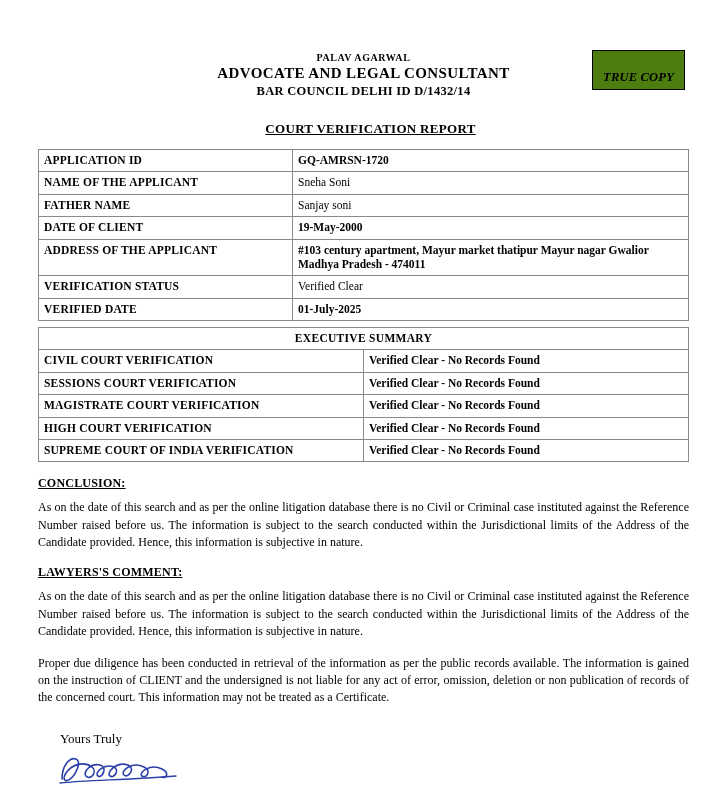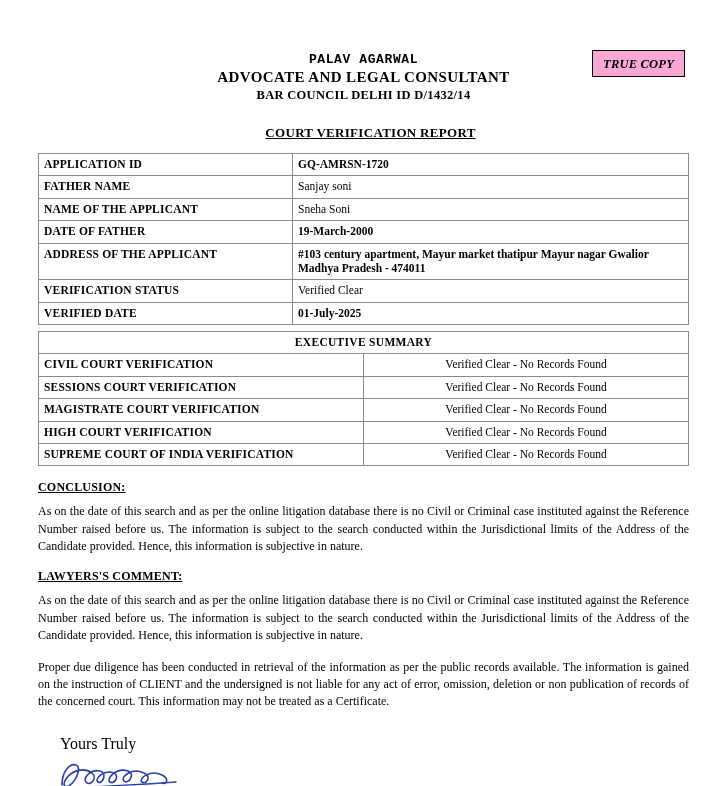--- a/index.html
+++ b/index.html
@@ -19,36 +19,35 @@
     width: 727px;
     height: 786px;
     padding: 0;
     box-sizing: border-box;
   }
   .true-copy {
     position: absolute;
     top: 50px;
     right: 42px;
     border: 1.5px solid #000;
-    padding: 6px 10px 4px 10px;
+    padding: 19px 10px 4px 10px;
     font-style: italic;
     font-weight: bold;
     font-size: 12.5px;
     letter-spacing: 0.2px;
-    background: #f9a8d4;
+    background: #4d7c0f;
   }
   .letterhead {
     text-align: center;
     padding-top: 52px;
   }
   .letterhead .name {
     font-weight: bold;
-    font-size: 13px;
+    font-size: 10px;
     letter-spacing: 0.6px;
-    font-family: Liberation Mono, monospace;
   }
   .letterhead .role {
     font-weight: bold;
     font-size: 15px;
     letter-spacing: 0.4px;
     margin-top: 2px;
   }
   .letterhead .council {
     font-weight: bold;
     font-size: 12.5px;
@@ -92,22 +91,22 @@
     font-weight: normal;
     font-size: 11.5px;
   }
   td.exec-head {
     text-align: center;
     font-weight: bold;
     font-size: 11.5px;
     letter-spacing: 0.3px;
   }
   td.center-val {
-    text-align: center;
-    font-weight: normal;
+    text-align: left;
+    font-weight: bold;
     font-size: 11.5px;
   }
   .section {
     margin: 14px 38px 0 38px;
   }
   .section-title {
     font-weight: bold;
     font-size: 12px;
     text-decoration: underline;
     letter-spacing: 0.2px;
@@ -115,21 +114,21 @@
   .section-body {
     font-size: 12px;
     line-height: 1.45;
     margin-top: 8px;
     text-align: justify;
   }
   .signoff {
     margin: 24px 38px 0 38px;
   }
   .yours {
-    font-size: 16px;
+    font-size: 13px;
     margin-left: 22px;
   }
   .sign-area {
     height: 44px;
     margin-left: 18px;
     position: relative;
   }
   .sign-svg {
     position: absolute;
     top: 2px;
@@ -152,30 +151,30 @@
   <div class="report-title">COURT VERIFICATION REPORT</div>
 
   <div class="tbl-wrap">
     <table class="doc">
       <tbody>
         <tr>
           <td class="label">APPLICATION ID</td>
           <td class="value">GQ-AMRSN-1720</td>
         </tr>
         <tr>
+          <td class="label">NAME OF THE APPLICANT</td>
+          <td class="value normal">Sneha Soni</td>
+        </tr>
+        <tr>
           <td class="label">FATHER NAME</td>
           <td class="value normal">Sanjay soni</td>
         </tr>
         <tr>
-          <td class="label">NAME OF THE APPLICANT</td>
-          <td class="value normal">Sneha Soni</td>
-        </tr>
-        <tr>
-          <td class="label">DATE OF FATHER</td>
-          <td class="value">19-March-2000</td>
+          <td class="label">DATE OF CLIENT</td>
+          <td class="value">19-May-2000</td>
         </tr>
         <tr>
           <td class="label">ADDRESS OF THE APPLICANT</td>
           <td class="value">#103 century apartment, Mayur market thatipur Mayur nagar Gwalior Madhya Pradesh - 474011</td>
         </tr>
         <tr>
           <td class="label">VERIFICATION STATUS</td>
           <td class="value normal">Verified Clear</td>
         </tr>
         <tr>

